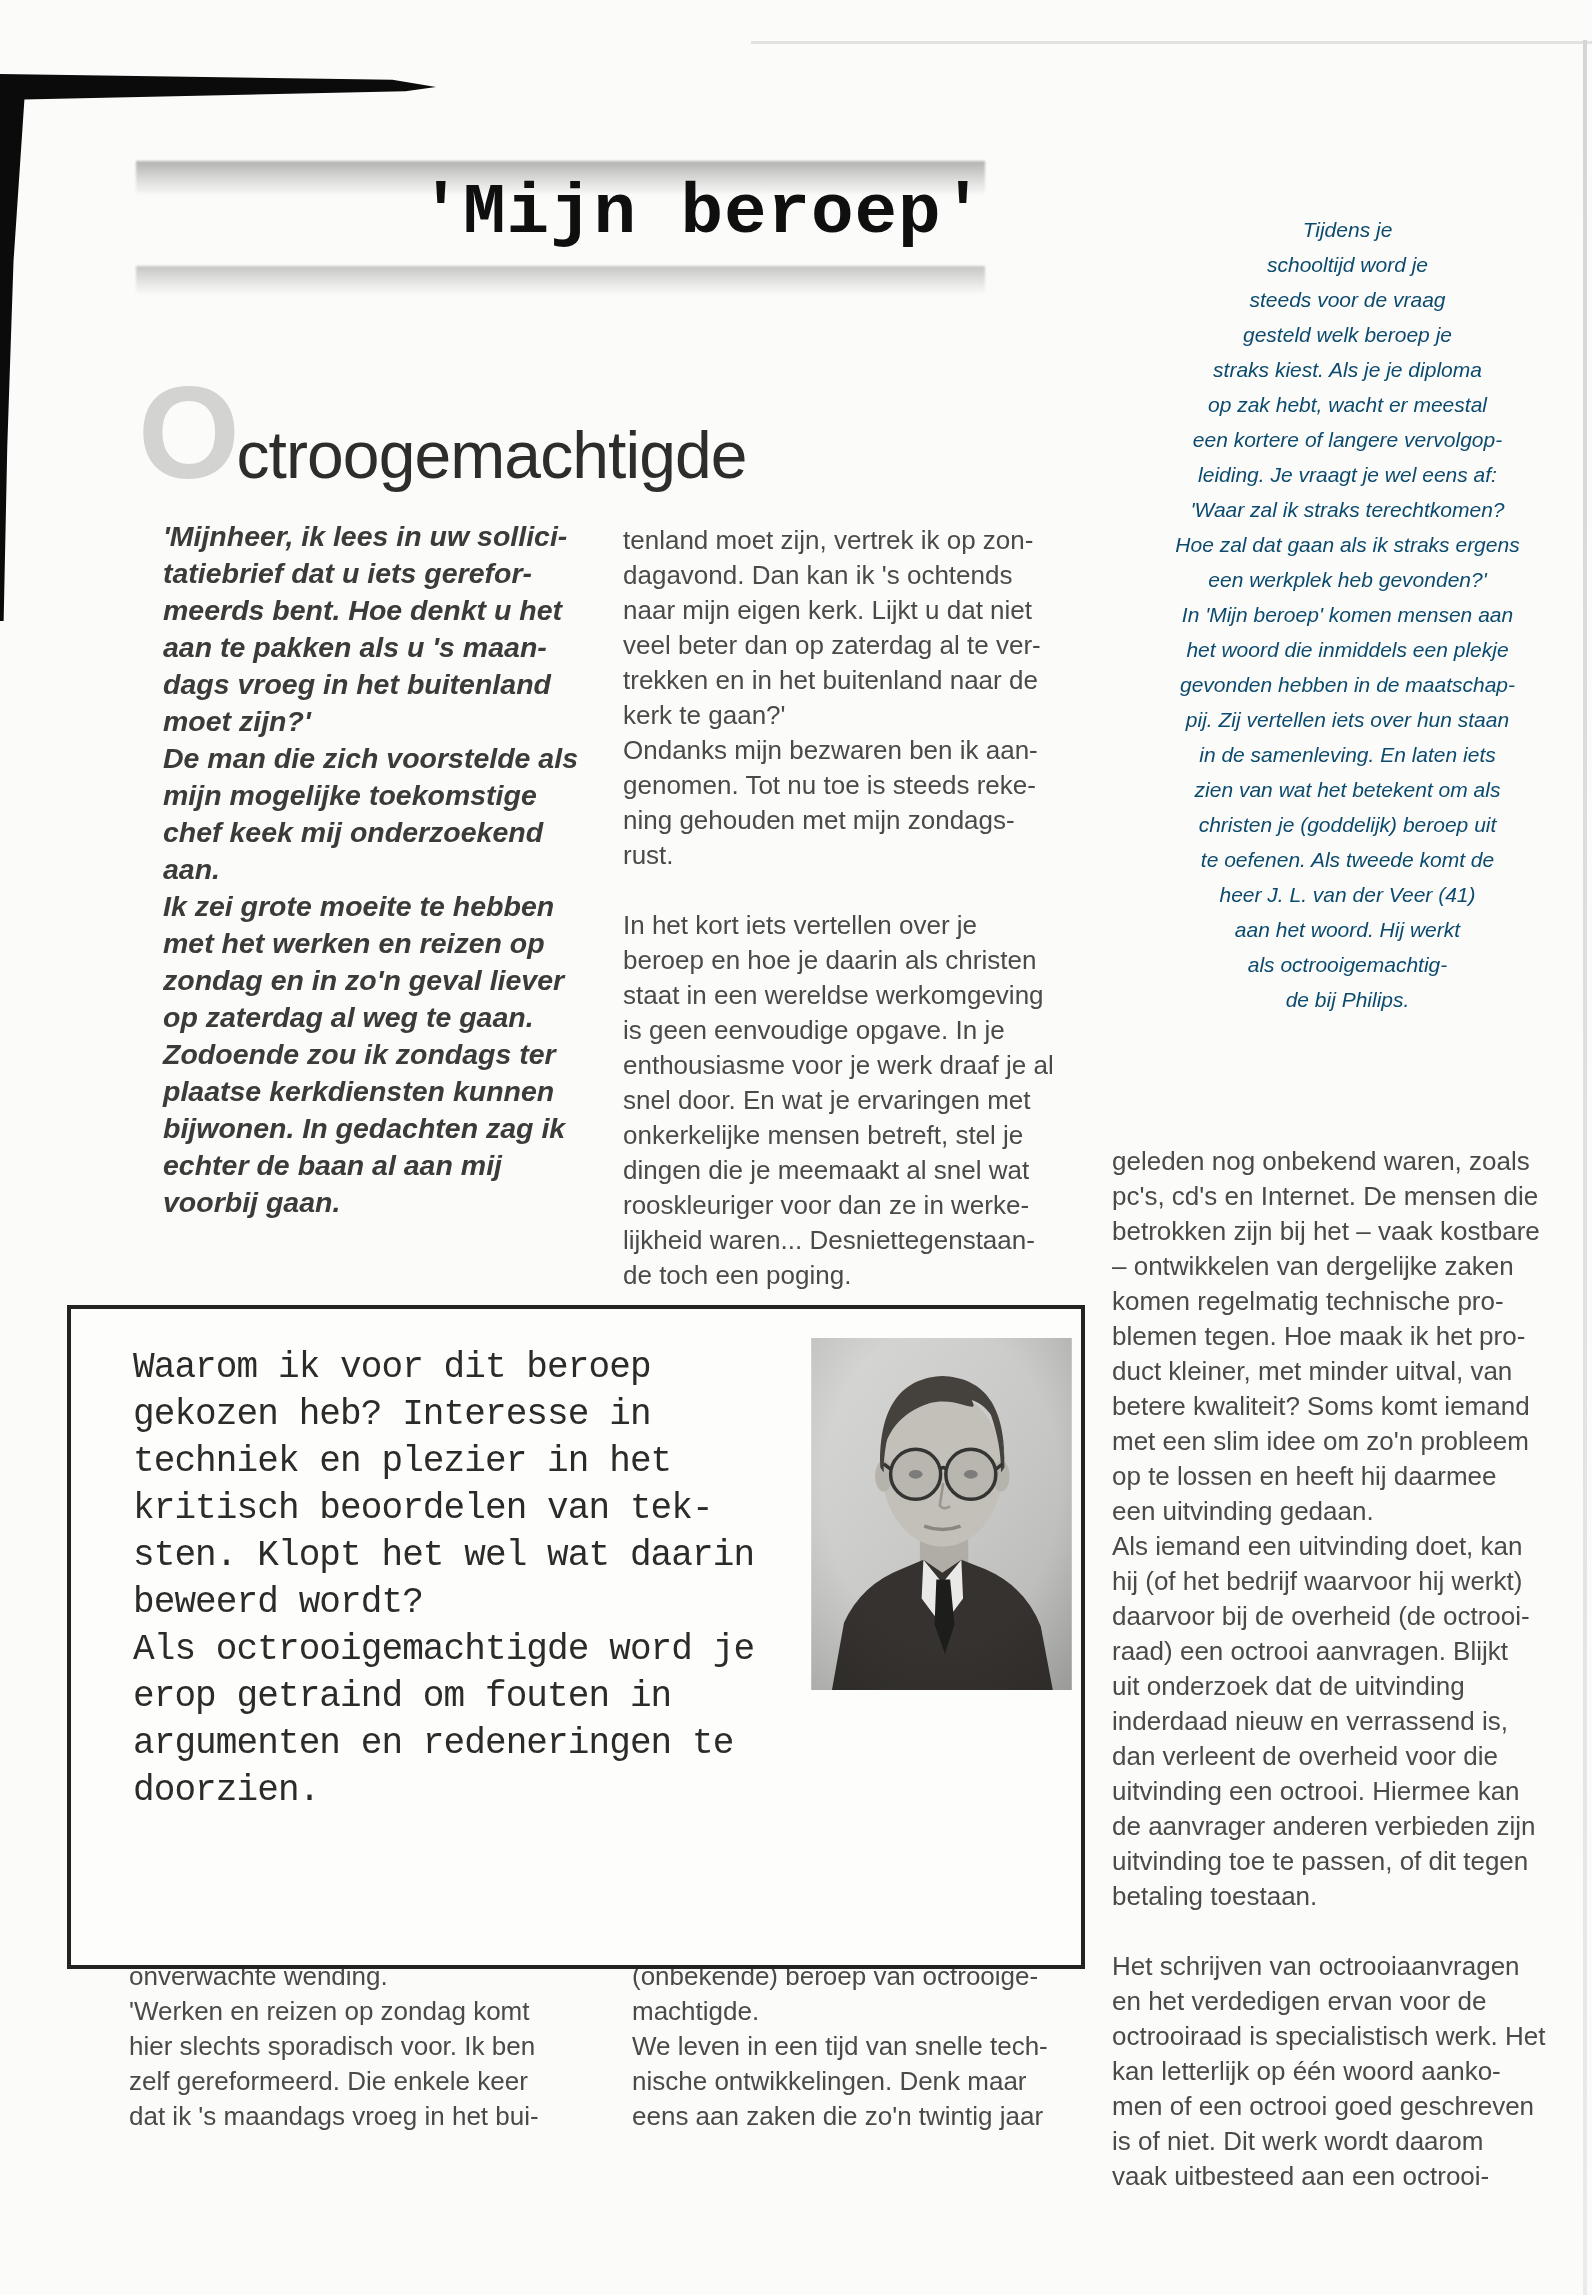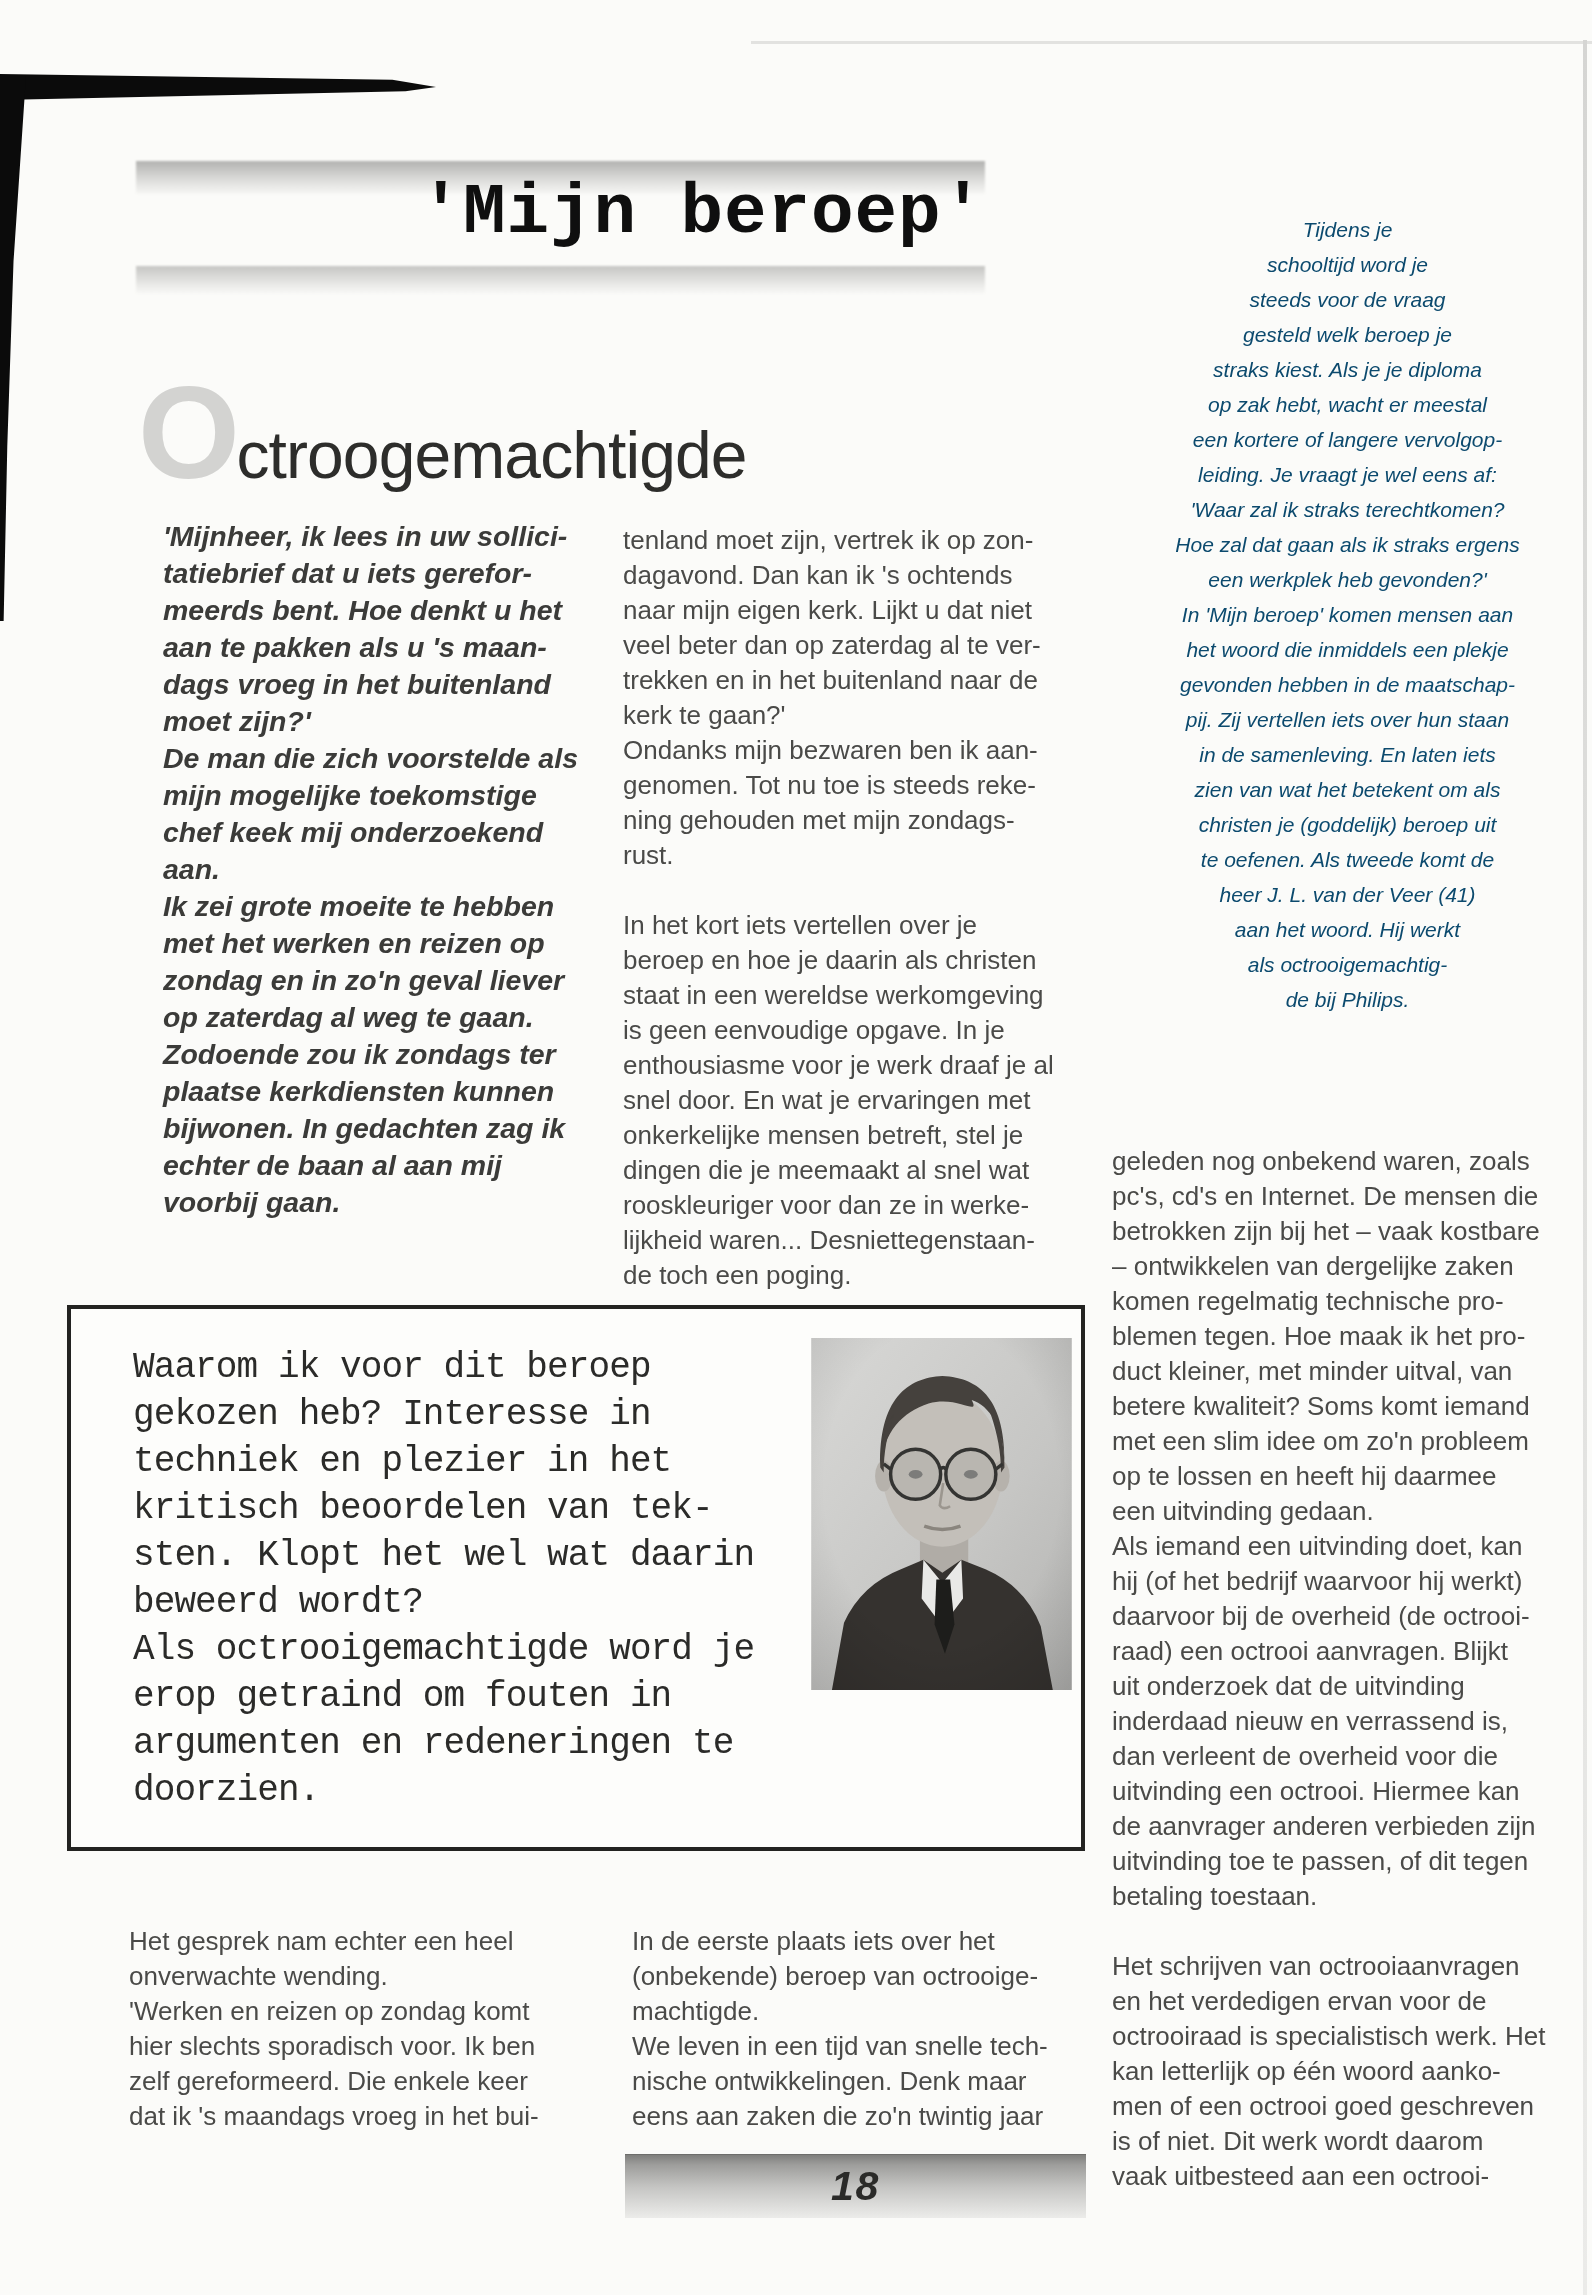--- a/index.html
+++ b/index.html
@@ -34,21 +34,21 @@
   .txt{position:absolute;white-space:pre-line;color:#4a4a48;}
   .col-lead{left:129px;top:518px;width:488px;
     font-style:italic;font-weight:700;font-size:28.5px;line-height:37px;color:#3b3b39;margin-left:34px;}
   .col-middle{left:623px;top:523px;width:480px;font-size:26px;line-height:35px;}
   .col-intro{left:1105px;top:212px;width:485px;text-align:center;
     font-style:italic;font-size:21px;line-height:35px;color:#0c4a6e;}
   .col-right{left:1112px;top:1144px;width:480px;font-size:26px;line-height:35px;}
   .col-bleft{left:129px;top:1924px;width:490px;font-size:26px;line-height:35px;}
   .col-bmid{left:632px;top:1924px;width:475px;font-size:26px;line-height:35px;}
   
-  .quote-box{position:absolute;left:67px;top:1305px;width:1018px;height:546px;
+  .quote-box{position:absolute;left:67px;top:1305px;width:1018px;height:664px;
     border:4.3px solid #232321;background:#fdfdfb;box-sizing:border-box;}
   .quote-text{position:absolute;left:62px;top:35px;width:664px;white-space:pre-line;
     font-family:"Liberation Mono","DejaVu Sans Mono",monospace;
     font-size:36px;line-height:47px;color:#2b2b29;letter-spacing:-0.9px;}
   .portrait{position:absolute;left:740px;top:29px;width:261px;height:352px;overflow:hidden;}
   .portrait svg{display:block;}
   
   .footer-bar{position:absolute;left:625px;top:2154px;width:461px;height:64px;
     background:linear-gradient(180deg,#7f7f7d 0%,#9e9e9c 16%,#c6c6c4 52%,#ececea 100%);
     border-top:1.7px solid #6e6e6c;box-sizing:border-box;
@@ -233,18 +233,15 @@
                  Q248,288 266,334 L280,408 Z" fill="#35322f"></path>
 
         <path d="M130,257 L152,284 L174,257 L176,302 L152,334 L128,302 Z" fill="#e9e9e7"></path>
 
         <path d="M145,280 L161,280 L166,332 L155,366 L143,332 Z" fill="#1d1d1b"></path>
         <rect x="0" y="0" width="302" height="408" fill="url(#pvig)"></rect>
       </svg>
     </div>
   </div>
 
-  <div class="footer-bar">
-    <span class="page-number">18</span>
-  </div>
 
 </div>
 
 
 </body></html>

